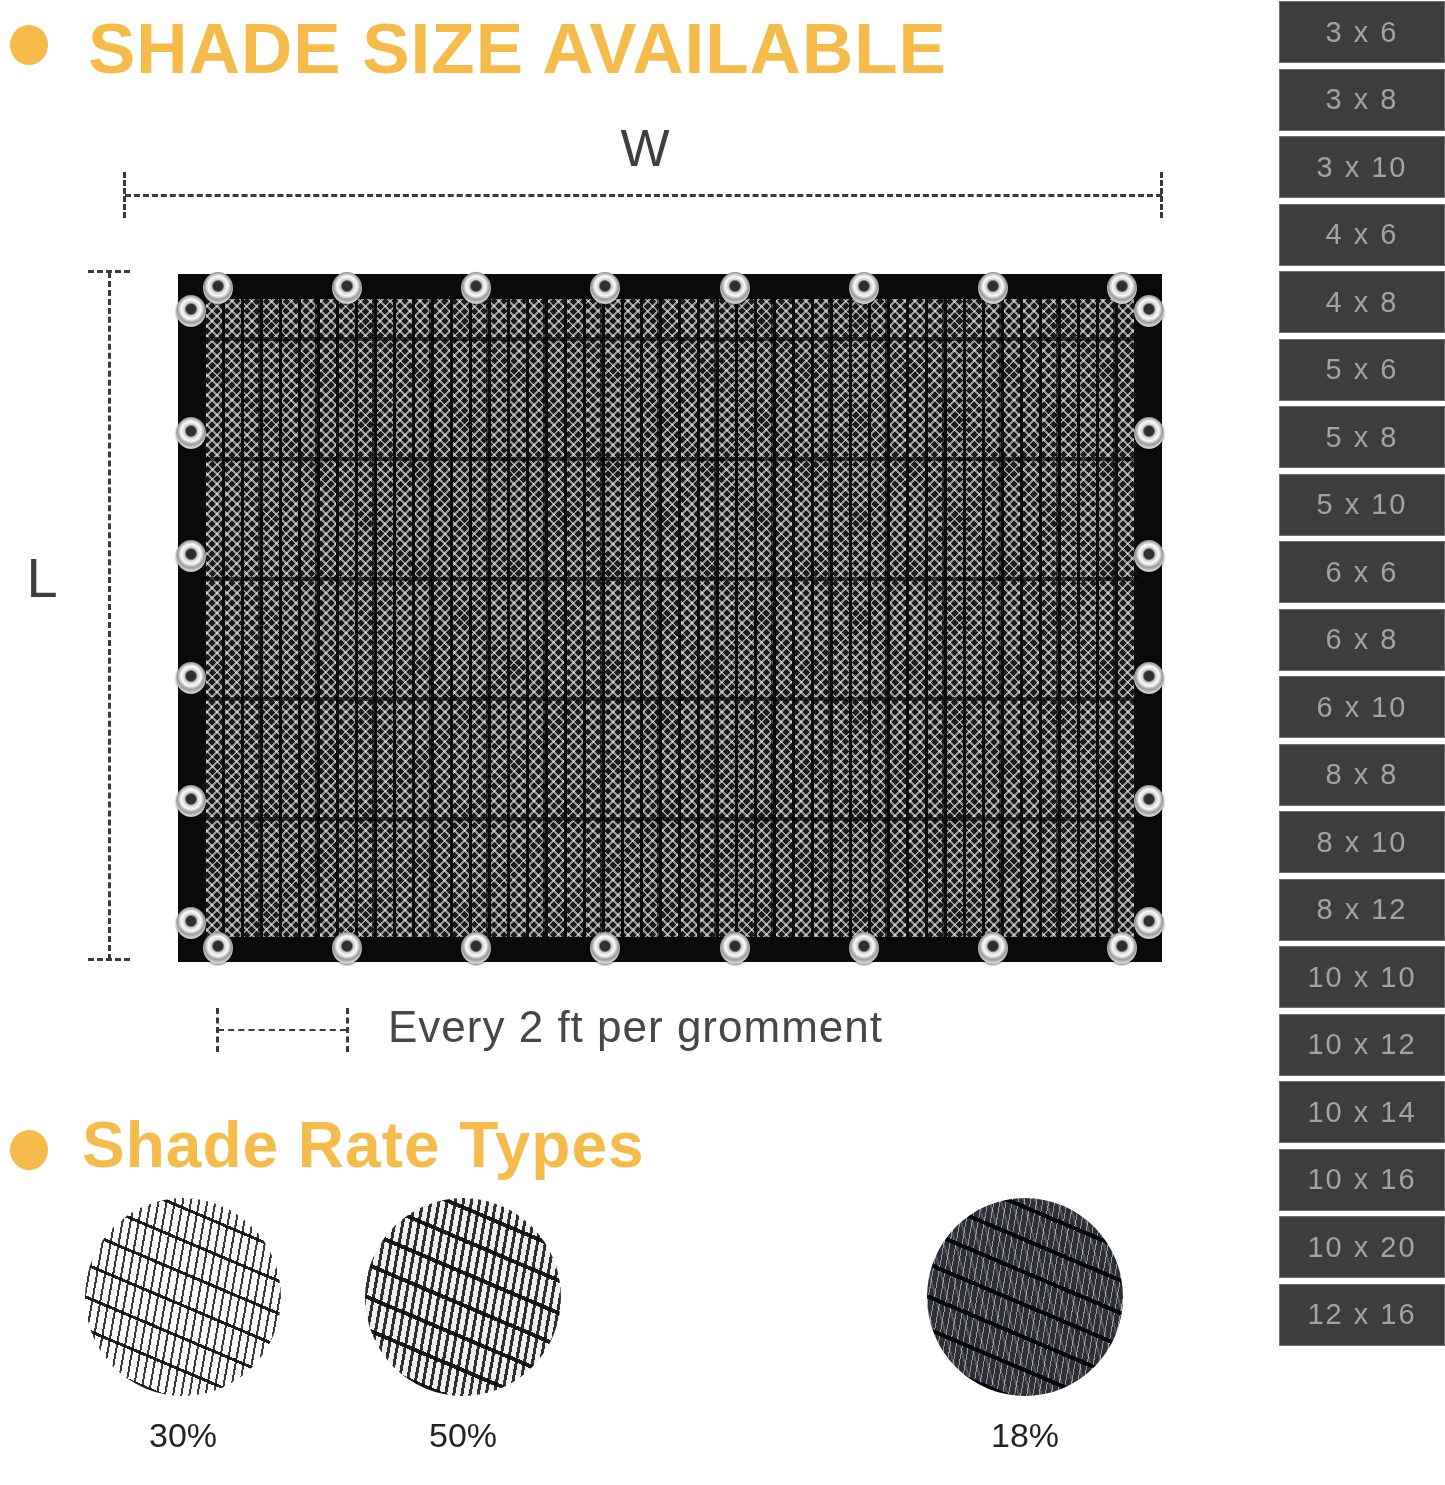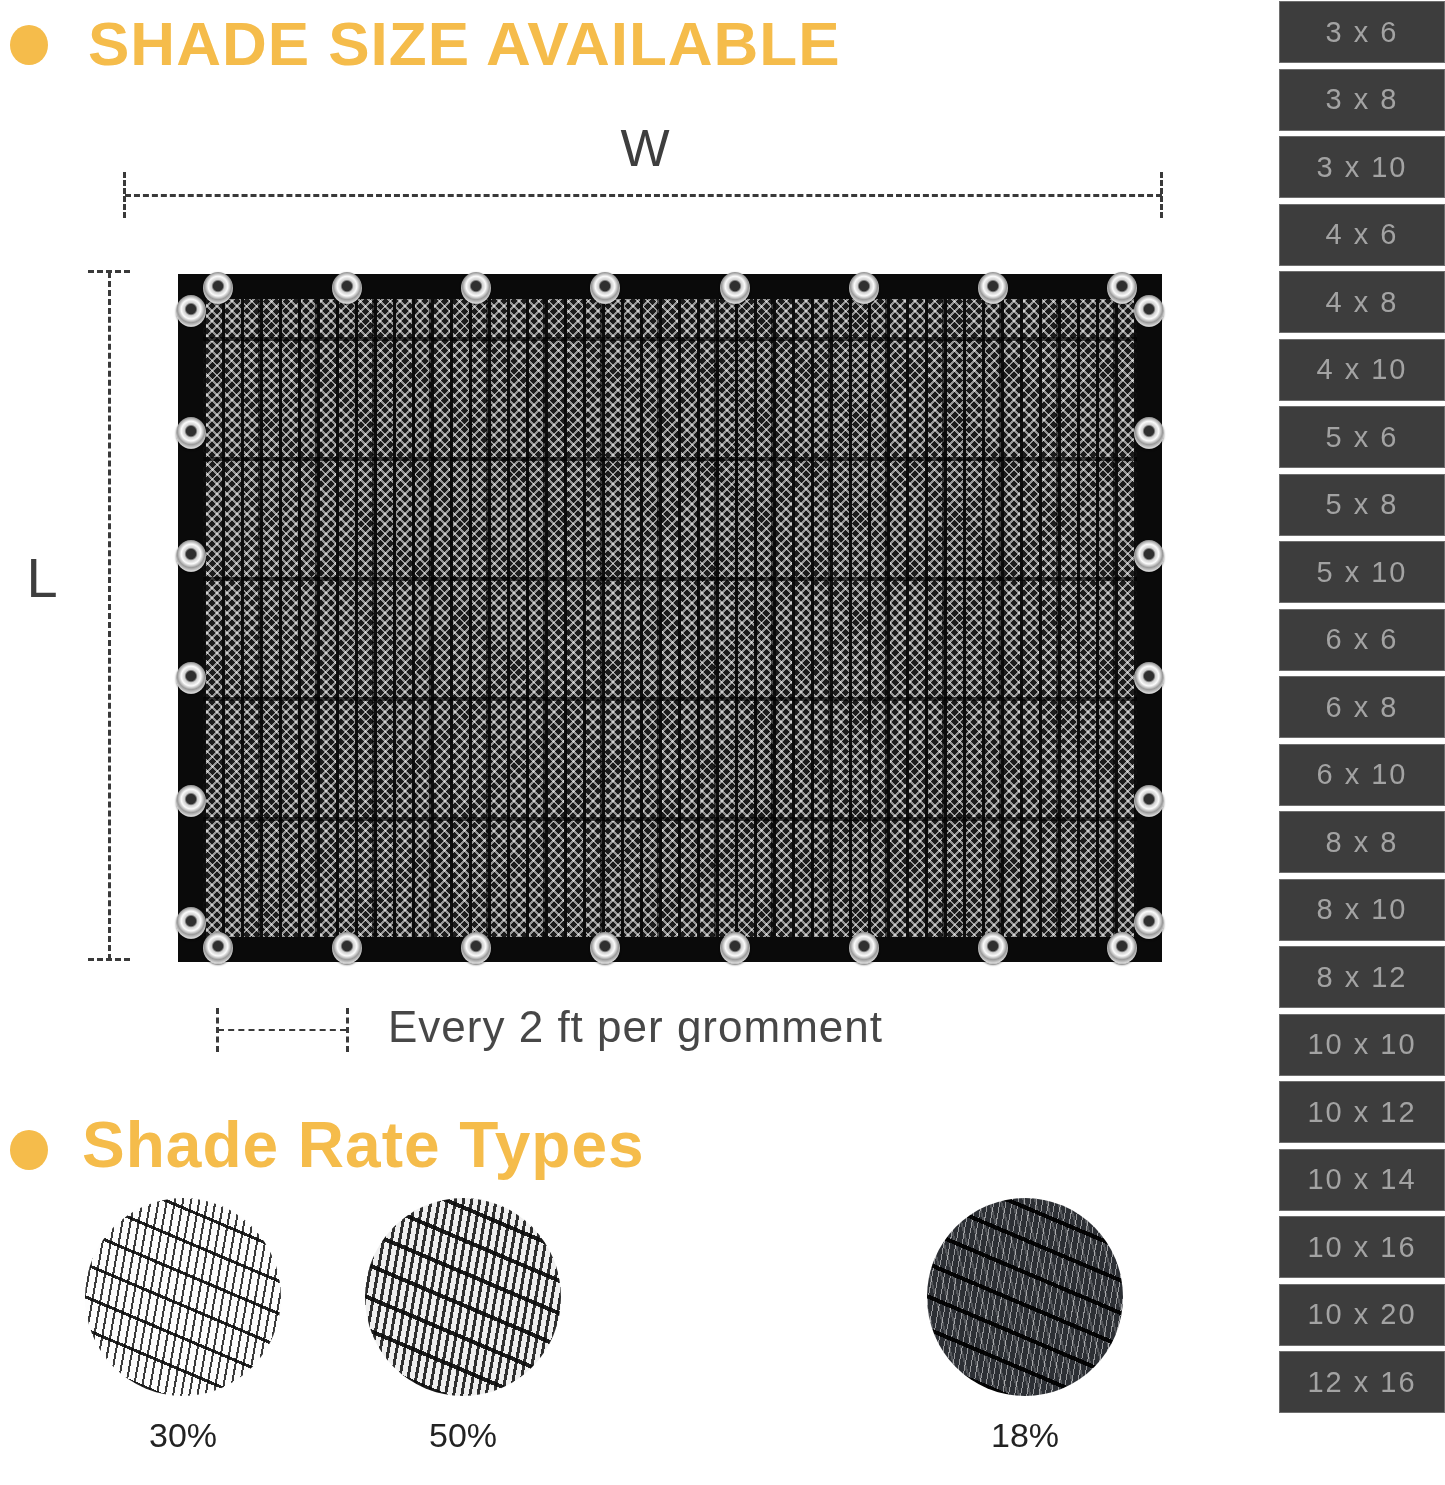--- a/index.html
+++ b/index.html
@@ -9,21 +9,21 @@
     position:relative; width:1445px; height:1485px; background:#ffffff; overflow:hidden;
   }
 
   
   .bullet {
     position:absolute; width:38px; height:40px; border-radius:50%;
     background:#F5BC4B;
   }
   .h1-title {
     position:absolute; left:88px; top:8px;
-    font-size:62px; font-weight:800; letter-spacing:1px; color:#F5BC4B;
+    font-size:71px; font-weight:800; letter-spacing:1px; color:#F5BC4B;
     white-space:nowrap;
   }
   .h2-title {
     position:absolute; left:82px; top:1108px;
     font-size:64px; font-weight:800; letter-spacing:1px; color:#F5BC4B;
     white-space:nowrap;
   }
 
   
   .dim { position:absolute; }
@@ -187,23 +187,20 @@
       <div class="size-box">
         <span>3 x 10</span>
       </div>
       <div class="size-box">
         <span>4 x 6</span>
       </div>
       <div class="size-box">
         <span>4 x 8</span>
       </div>
       <div class="size-box">
-        <span>4 x 10</span>
-      </div>
-      <div class="size-box">
         <span>5 x 6</span>
       </div>
       <div class="size-box">
         <span>5 x 8</span>
       </div>
       <div class="size-box">
         <span>5 x 10</span>
       </div>
       <div class="size-box">
         <span>6 x 6</span>

